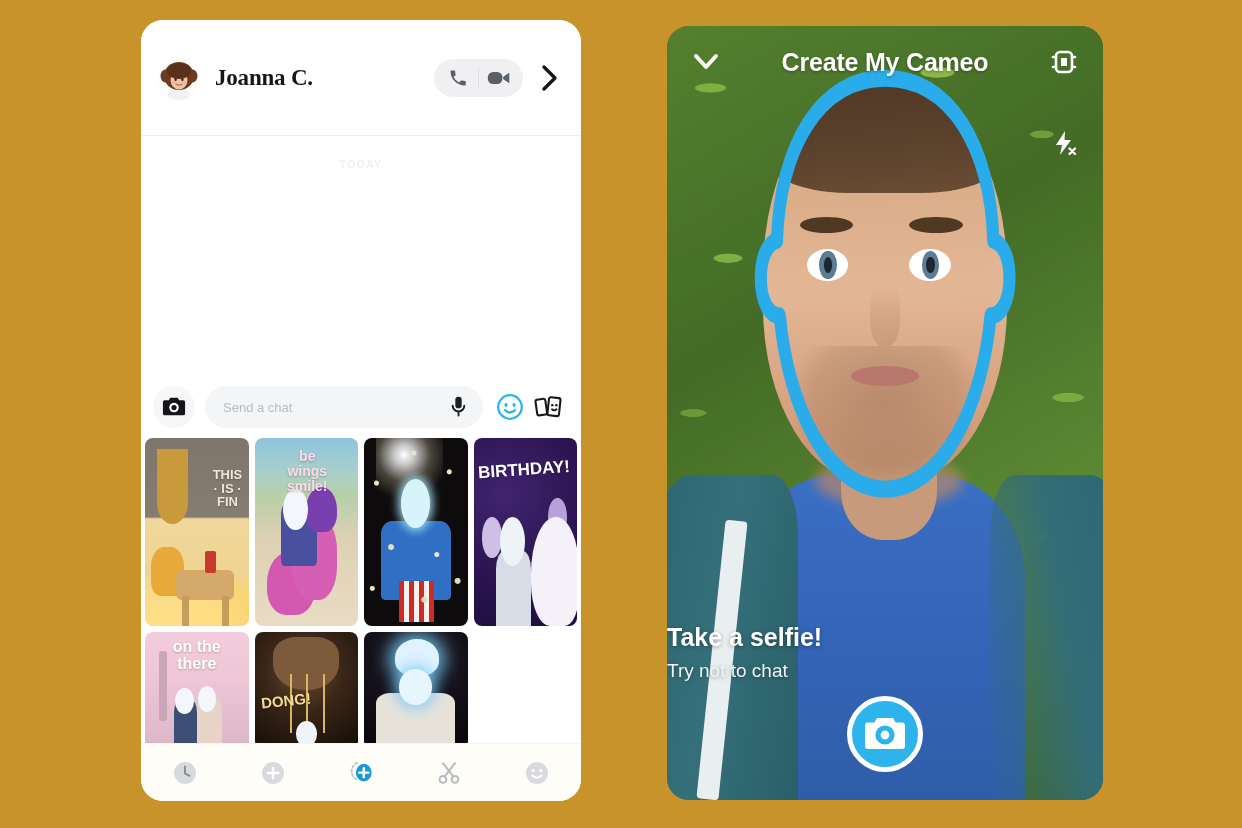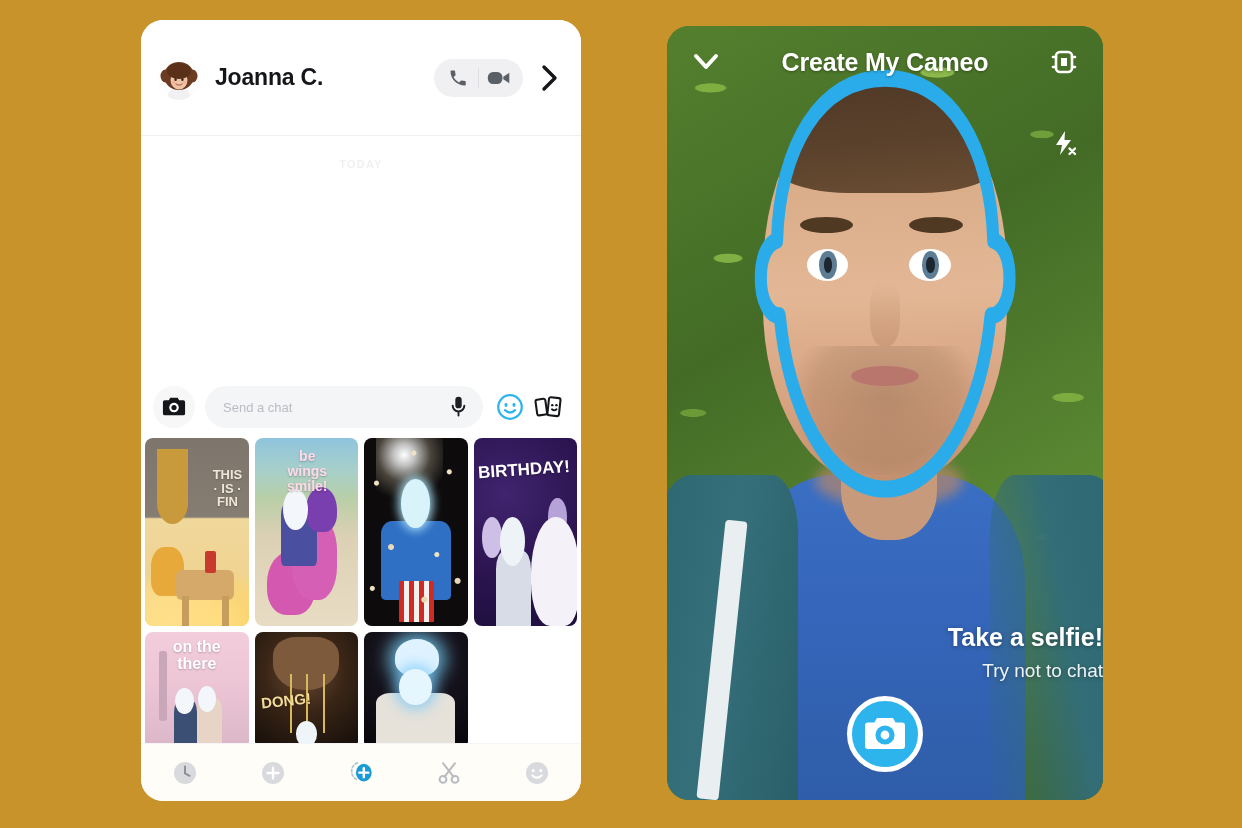--- a/index.html
+++ b/index.html
@@ -22,20 +22,21 @@
   }
 
   
   #chat-header {
     height: 116px; flex: 0 0 116px;
     display: flex; align-items: center;
     padding: 0 14px 0 16px;
     border-bottom: 1px solid #efeff1;
     background: #fff;
     position: relative;
+    font-family: Liberation Serif, serif;
   }
   .avatar {
     width: 44px; height: 44px; border-radius: 50%;
     background: #fdfdfd;
     position: relative; flex: 0 0 44px;
     overflow: hidden;
   }
   .avatar svg { display:block; width:100%; height:100%; }
   #contact-name {
     font-size: 23px; font-weight: bold; color: #15161a;
@@ -291,21 +292,21 @@
     width: 34px; height: 34px;
   }
   #cam-flip-btn { margin-left:auto; }
   #cam-flash-btn {
     position:absolute; right: 22px; top: 100px; width: 34px; height: 34px;
     display:flex; align-items:center; justify-content:center;
   }
 
   
   #cam-prompt {
-    position:absolute; left:0; right:0; bottom: 118px; text-align:right;
+    position:absolute; left:0; right:0; bottom: 118px; text-align:left;
   }
   #prompt-title { color:#fff; font-size: 25px; font-weight: bold; text-shadow: 0 1px 4px rgba(0,0,0,.35); }
   #prompt-sub { color:#eef3f7; font-size: 19px; margin-top: 8px; text-shadow: 0 1px 4px rgba(0,0,0,.35); }
 
   #shutter-btn {
     position:absolute; left: 50%; transform: translateX(-50%); bottom: 28px;
     width: 76px; height: 76px; border-radius: 50%;
     border: 5px solid #ffffff;
     background: #2db4ec;
     display:flex; align-items:center; justify-content:center;

